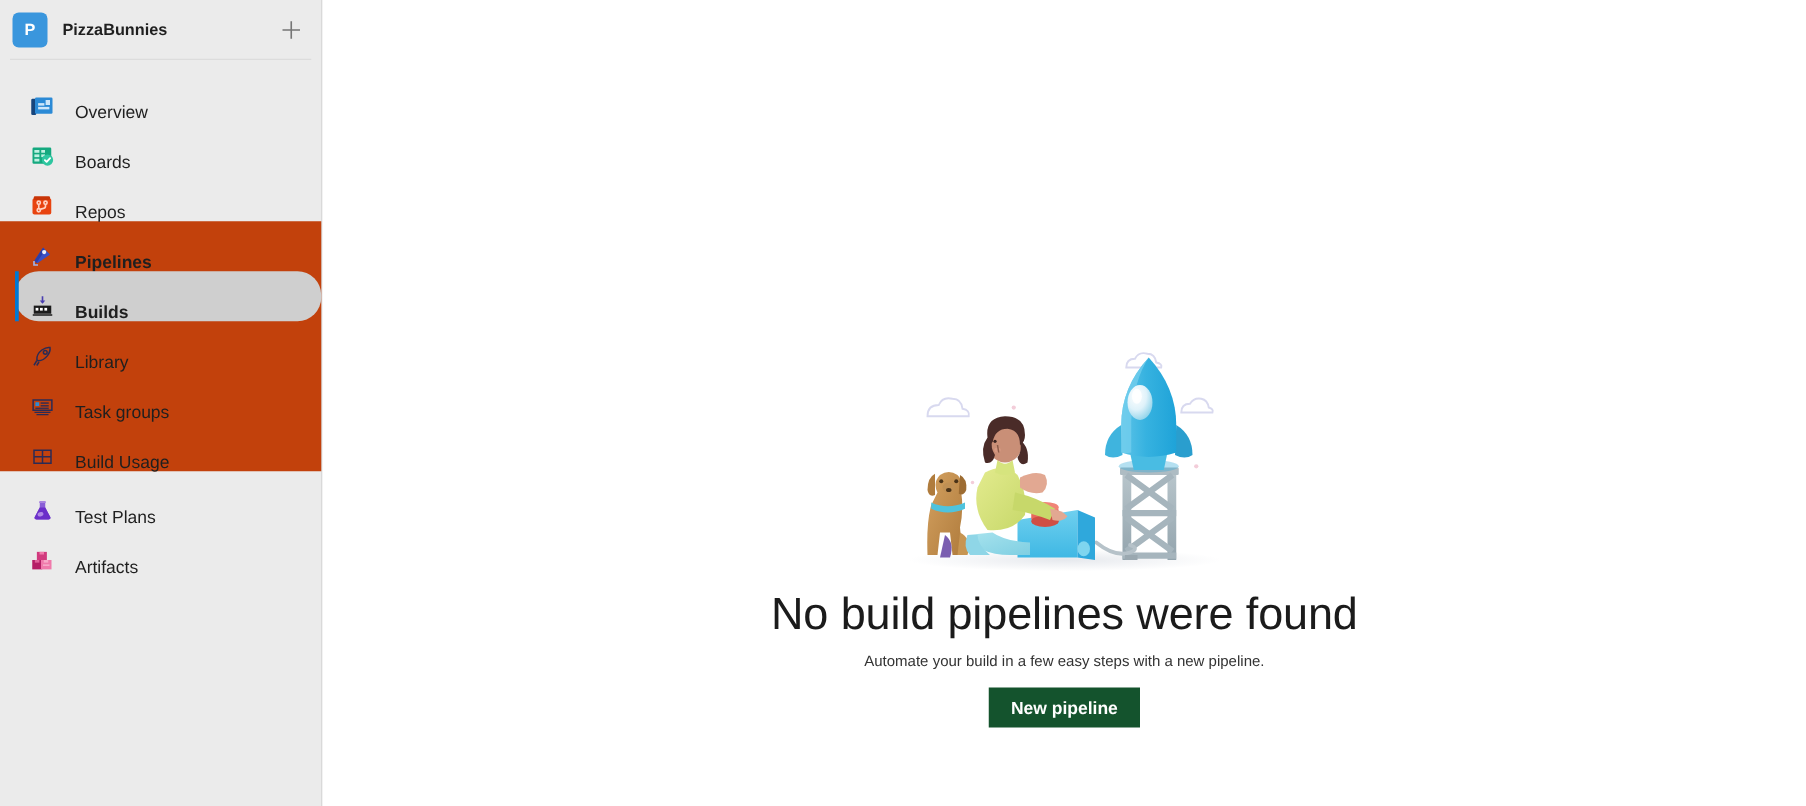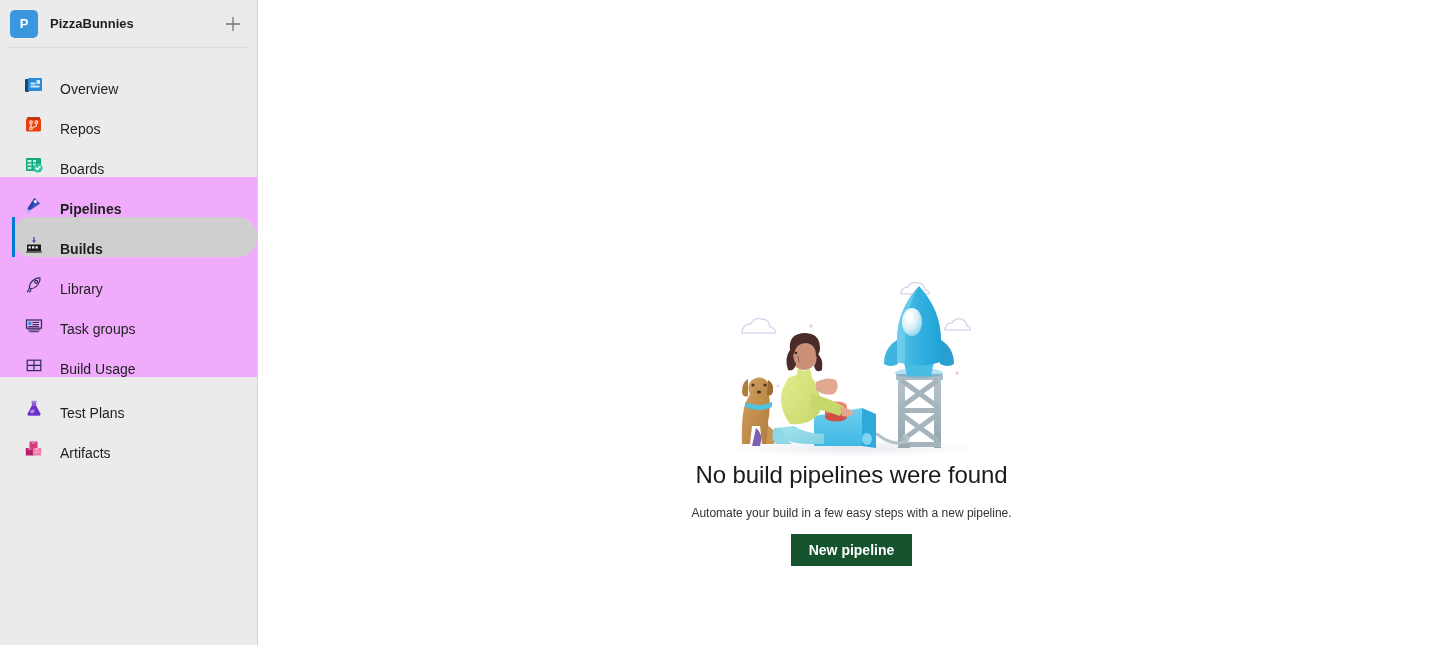--- a/index.html
+++ b/index.html
@@ -72,21 +72,21 @@
   .divider {
     height: 1px;
     background: #dcdcdc;
     margin: 0 8px;
   }
 
   .nav-list {
     padding-top: 9px;
   }
   .nav-group {
-    background: #f0abfc;
+    background: #c2410c;
   }
   .nav-item {
     height: 40px;
     display: flex;
     align-items: flex-end;
     padding-left: 10px;
     box-sizing: border-box;
     cursor: pointer;
     position: relative;
     margin-left: 12px;
@@ -147,25 +147,25 @@
     display: flex;
     flex-direction: column;
     align-items: center;
   }
   .illustration {
     width: 280px;
     height: 182px;
     position: relative;
   }
   .empty-title {
-    font-size: 24px;
+    font-size: 36px;
     font-weight: 400;
     color: #1b1b1b;
     line-height: 34px;
-    margin-top: 0;
+    margin-top: 16px;
     letter-spacing: -0.1px;
   }
   .empty-sub {
     font-size: 12px;
     color: #333333;
     margin-top: 14px;
   }
   .primary-button {
     margin-top: 14px;
     background: #14532d;
@@ -204,55 +204,55 @@
         <span class="nav-icon">
           <svg width="22" height="22" viewBox="0 0 22 22">
             <rect x="2" y="5" width="4" height="13" rx="1" fill="#17457c"></rect>
             <rect x="5" y="4" width="14" height="13" rx="1" fill="#2b8ad6"></rect>
             <rect x="7.5" y="11.5" width="9" height="2" fill="#cfe7fa"></rect>
             <rect x="7.5" y="8.5" width="5" height="2" fill="#cfe7fa"></rect>
             <path d="M13.5 6 L17 6 L17 10 L13.5 10 Z" fill="#cfe7fa"></path>
           </svg>
         </span>
         <span class="nav-label">Overview</span>
+      </div>
+
+      <div class="nav-item">
+        <span class="nav-icon">
+          <svg width="22" height="22" viewBox="0 0 22 22">
+            <rect x="3" y="4" width="15" height="13" rx="1" fill="#14a97f"></rect>
+            <rect x="4.5" y="6" width="4" height="2.2" fill="#bff0e1"></rect>
+            <rect x="10" y="6" width="3" height="2.2" fill="#bff0e1"></rect>
+            <rect x="4.5" y="9.5" width="4" height="2.2" fill="#bff0e1"></rect>
+            <rect x="4.5" y="13" width="4" height="2.2" fill="#bff0e1"></rect>
+            <rect x="10" y="9.5" width="3" height="2.2" fill="#bff0e1"></rect>
+            <circle cx="15" cy="14" r="4.5" fill="#2ec6a0"></circle>
+            <path d="M12.9 14.1 L14.3 15.5 L17.1 12.5" stroke="#ffffff" stroke-width="1.5" fill="none" stroke-linecap="round" stroke-linejoin="round"></path>
+          </svg>
+        </span>
+        <span class="nav-label">Boards</span>
       </div>
 
       <div class="nav-item">
         <span class="nav-icon">
           <svg width="22" height="22" viewBox="0 0 22 22">
             <rect x="3" y="4.5" width="15" height="13" rx="1.5" fill="#e8430f"></rect>
             <rect x="4" y="3" width="13" height="3" rx="1" fill="#c93507"></rect>
             <g stroke="#ffd2c2" stroke-width="1.3" fill="none">
               <circle cx="8" cy="8.2" r="1.3"></circle>
               <circle cx="8" cy="14.2" r="1.3"></circle>
               <circle cx="13.4" cy="8.2" r="1.3"></circle>
               <path d="M8 9.5 L8 12.9"></path>
               <path d="M13.4 9.5 L13.4 11 Q13.4 12.6 11.2 12.9 Q9.3 13.2 9.3 14.2"></path>
             </g>
           </svg>
         </span>
         <span class="nav-label">Repos</span>
       </div>
 
-      <div class="nav-item">
-        <span class="nav-icon">
-          <svg width="22" height="22" viewBox="0 0 22 22">
-            <rect x="3" y="4" width="15" height="13" rx="1" fill="#14a97f"></rect>
-            <rect x="4.5" y="6" width="4" height="2.2" fill="#bff0e1"></rect>
-            <rect x="10" y="6" width="3" height="2.2" fill="#bff0e1"></rect>
-            <rect x="4.5" y="9.5" width="4" height="2.2" fill="#bff0e1"></rect>
-            <rect x="4.5" y="13" width="4" height="2.2" fill="#bff0e1"></rect>
-            <rect x="10" y="9.5" width="3" height="2.2" fill="#bff0e1"></rect>
-            <circle cx="15" cy="14" r="4.5" fill="#2ec6a0"></circle>
-            <path d="M12.9 14.1 L14.3 15.5 L17.1 12.5" stroke="#ffffff" stroke-width="1.5" fill="none" stroke-linecap="round" stroke-linejoin="round"></path>
-          </svg>
-        </span>
-        <span class="nav-label">Boards</span>
-      </div>
-
       <div class="nav-group">
 
         <div class="nav-item bold">
           <span class="nav-icon">
             <svg width="22" height="22" viewBox="0 0 22 22">
               <path d="M4.5 14.5 L11.5 4 L17 9.5 L7 16.5 Z" fill="#3b4fc4"></path>
               <path d="M4.5 14.5 L11.5 4 L13 6.3 L6.2 16.3 Z" fill="#2b3ea8"></path>
               <circle cx="12.3" cy="7.6" r="1.7" fill="#ffffff" opacity="0.92"></circle>
               <path d="M4.2 14.8 L4.2 18 L7.4 18" stroke="#9db4ec" stroke-width="1.3" fill="none"></path>
             </svg>

